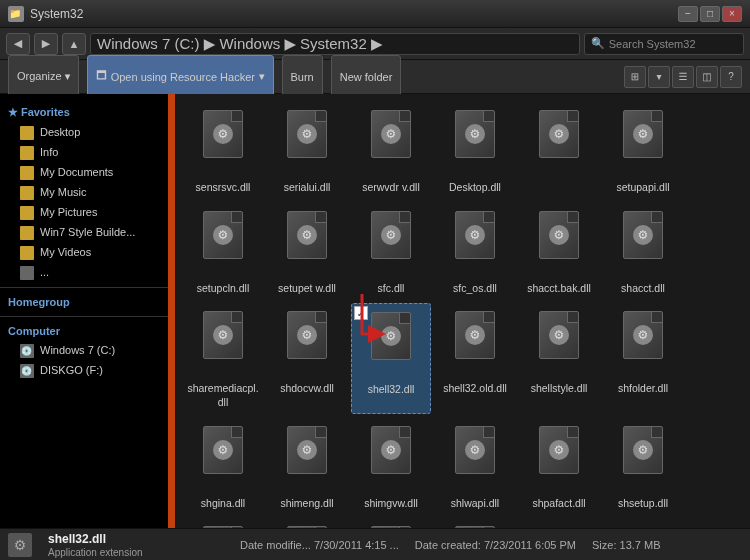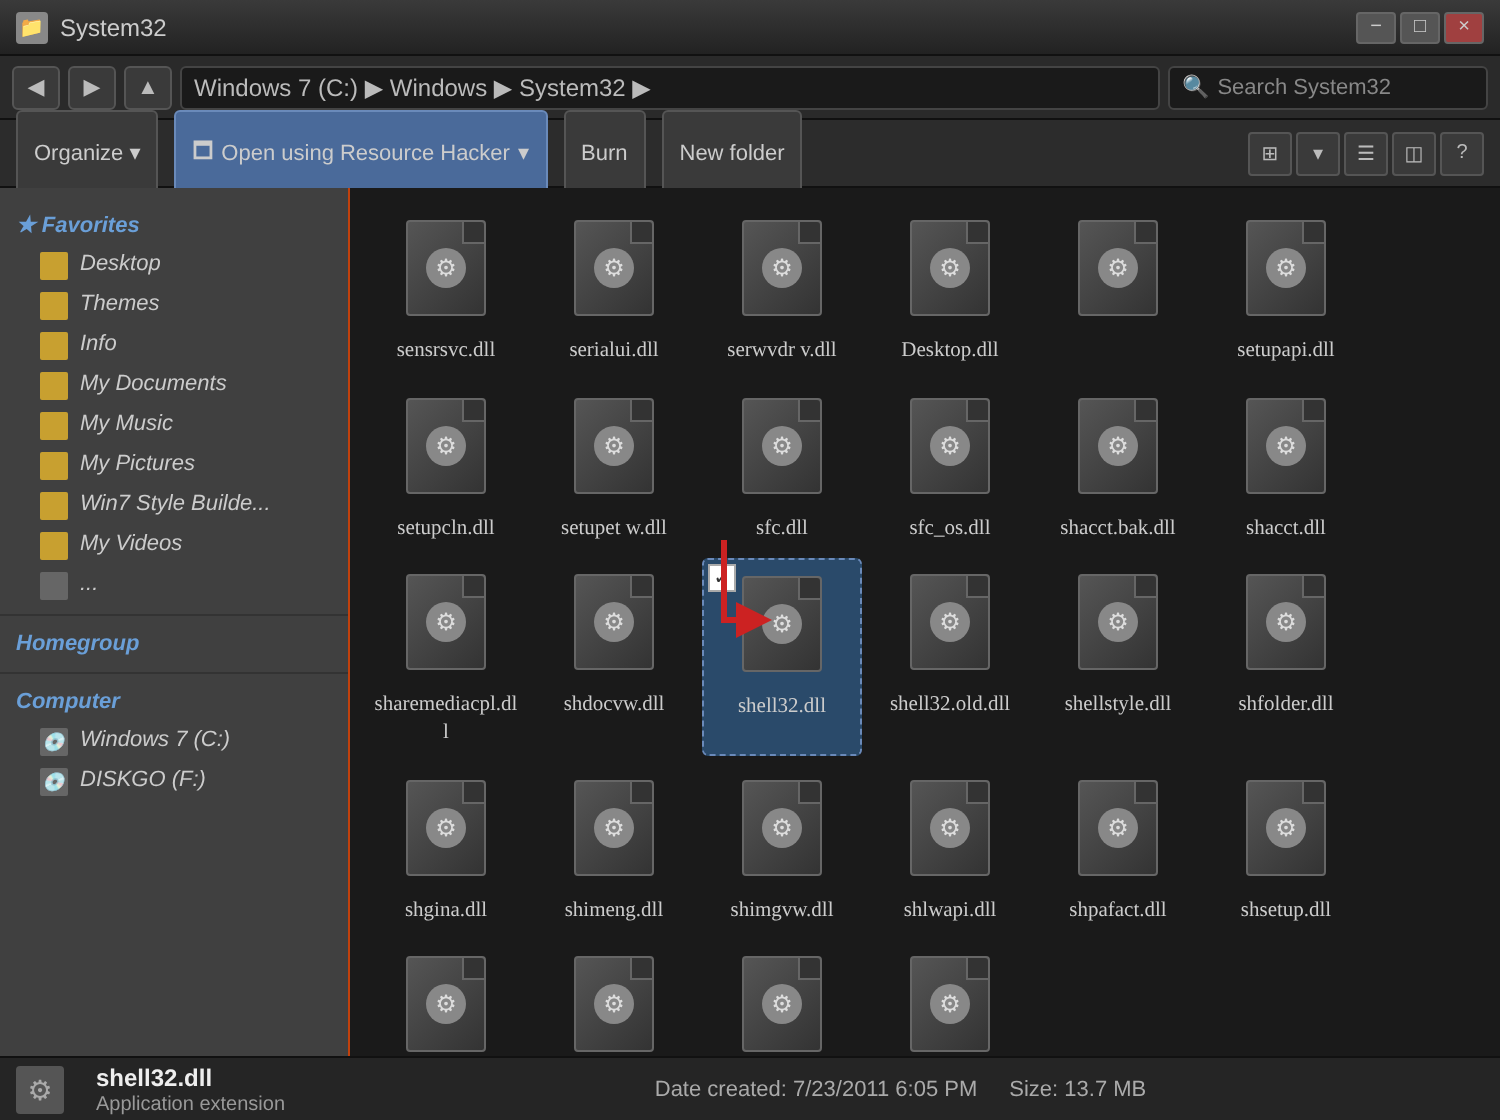--- a/index.html
+++ b/index.html
@@ -82,21 +82,21 @@
       flex: 1;
       background: #1a1a1a;
       border: 1px solid #444;
       border-radius: 3px;
       height: 22px;
       display: flex;
       align-items: center;
       padding: 0 6px;
       gap: 4px;
       color: #bbb;
-      font-size: 12px;
+      font-size: 15px;
     }
     .search-box {
       width: 160px;
       height: 22px;
       background: #1a1a1a;
       border: 1px solid #444;
       border-radius: 3px;
       display: flex;
       align-items: center;
       padding: 0 6px;
@@ -149,26 +149,25 @@
 
     
     .main-layout {
       display: flex;
       height: calc(560px - 28px - 32px - 34px - 32px);
     }
 
     
     .sidebar {
       width: 175px;
-      background: #404040;
-      border-right: 1px solid #c2410c;
+      background: #000000;
+      border-right: 7px solid #c2410c;
       overflow-y: auto;
       padding: 8px 0;
       flex-shrink: 0;
-      font-style: italic;
     }
     .sidebar-section {
       margin-bottom: 4px;
     }
     .sidebar-section-header {
       color: #6a9fd8;
       font-size: 11px;
       font-weight: bold;
       padding: 4px 8px;
       display: flex;
@@ -272,24 +271,23 @@
       display: flex;
       align-items: center;
       justify-content: center;
       font-size: 12px;
     }
 
     .file-name {
       text-align: center;
       font-size: 10.5px;
       color: #ccc;
-      margin-top: 7px;
+      margin-top: 19px;
       line-height: 1.3;
       word-break: break-all;
-      font-family: Liberation Serif, serif;
     }
 
     .checkmark {
       position: absolute;
       top: 2px;
       left: 2px;
       width: 14px;
       height: 14px;
       background: #fff;
       border: 1px solid #aaa;
@@ -397,24 +395,20 @@
 
   <div class="sidebar">
 
     <div class="sidebar-section">
       <div class="sidebar-section-header">
         <span>★ Favorites</span>
       </div>
       <div class="sidebar-item">
         <div class="sidebar-icon yellow"></div>
         <span>Desktop</span>
-      </div>
-      <div class="sidebar-item">
-        <div class="sidebar-icon yellow"></div>
-        <span>Themes</span>
       </div>
       <div class="sidebar-item">
         <div class="sidebar-icon yellow"></div>
         <span>Info</span>
       </div>
       <div class="sidebar-item">
         <div class="sidebar-icon yellow"></div>
         <span>My Documents</span>
       </div>
       <div class="sidebar-item">
@@ -700,20 +694,24 @@
 </div>
 
 <div class="status-bar">
   <div class="status-file-icon">⚙</div>
   <div class="status-info">
     <span class="status-filename">shell32.dll</span>
     <span class="status-type">Application extension</span>
   </div>
   <div class="status-meta">
     <span class="status-meta-item">
+      <span>Date modifie...</span>
+      <span>7/30/2011 4:15 ...</span>
+    </span>
+    <span class="status-meta-item">
       <span>Date created:</span>
       <span>7/23/2011 6:05 PM</span>
     </span>
     <span class="status-meta-item">
       <span>Size:</span>
       <span>13.7 MB</span>
     </span>
   </div>
 </div>
 

